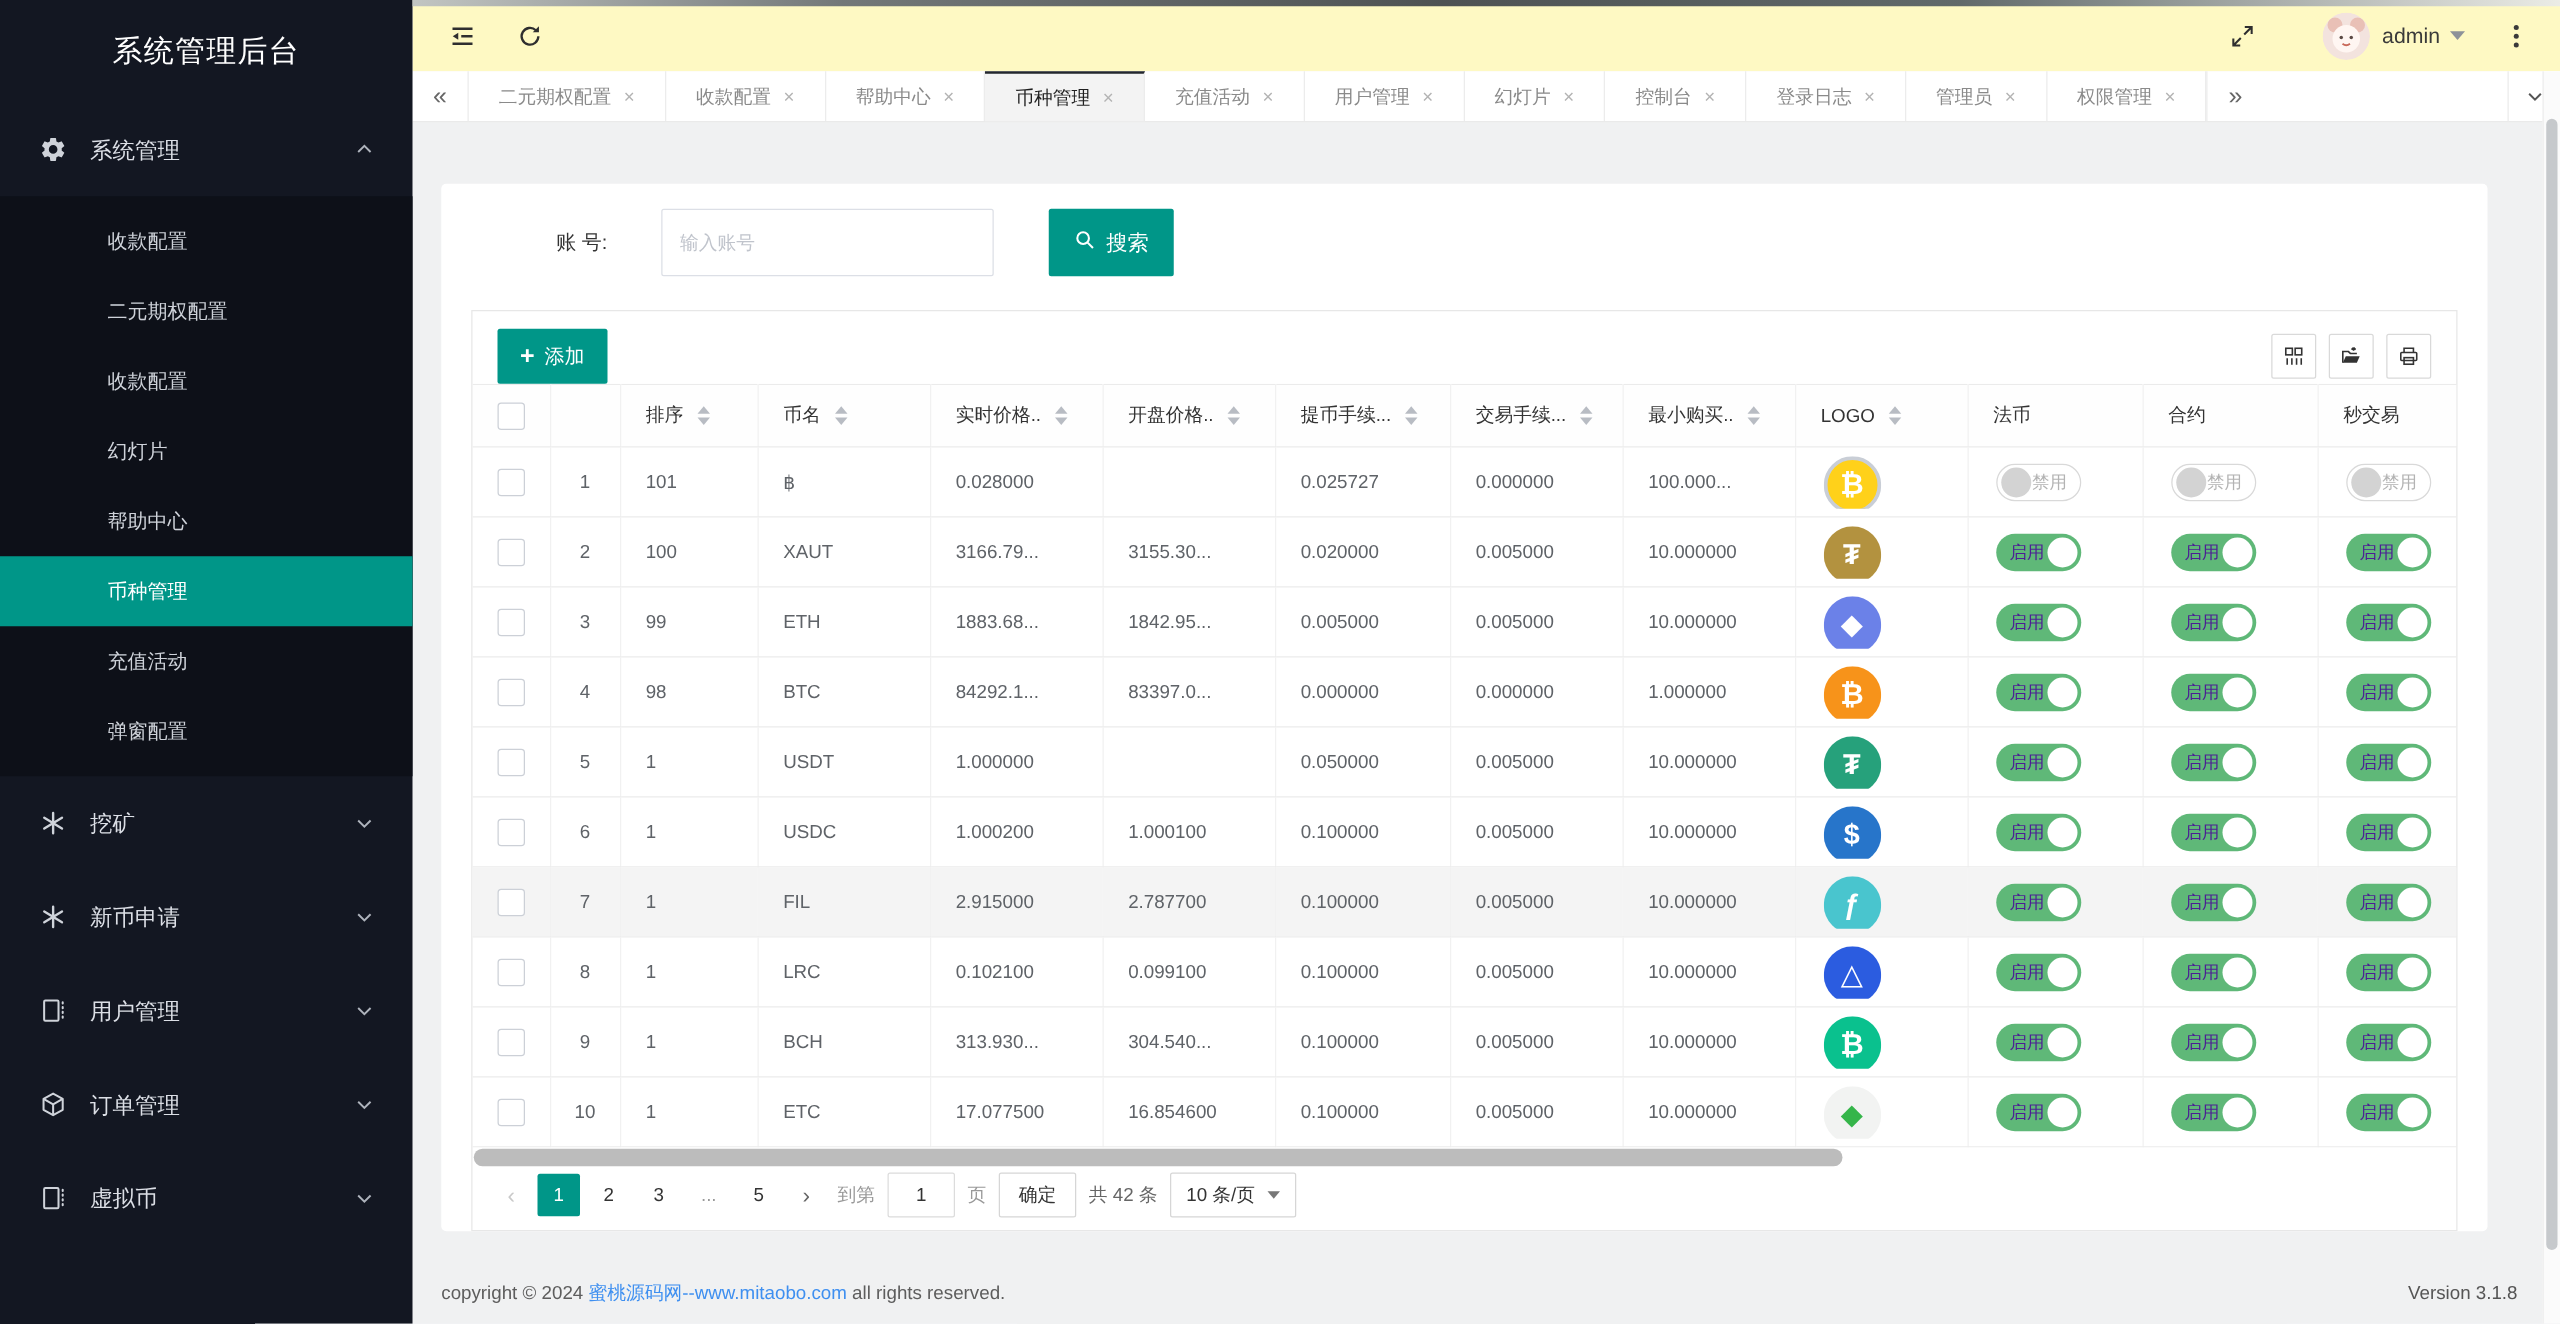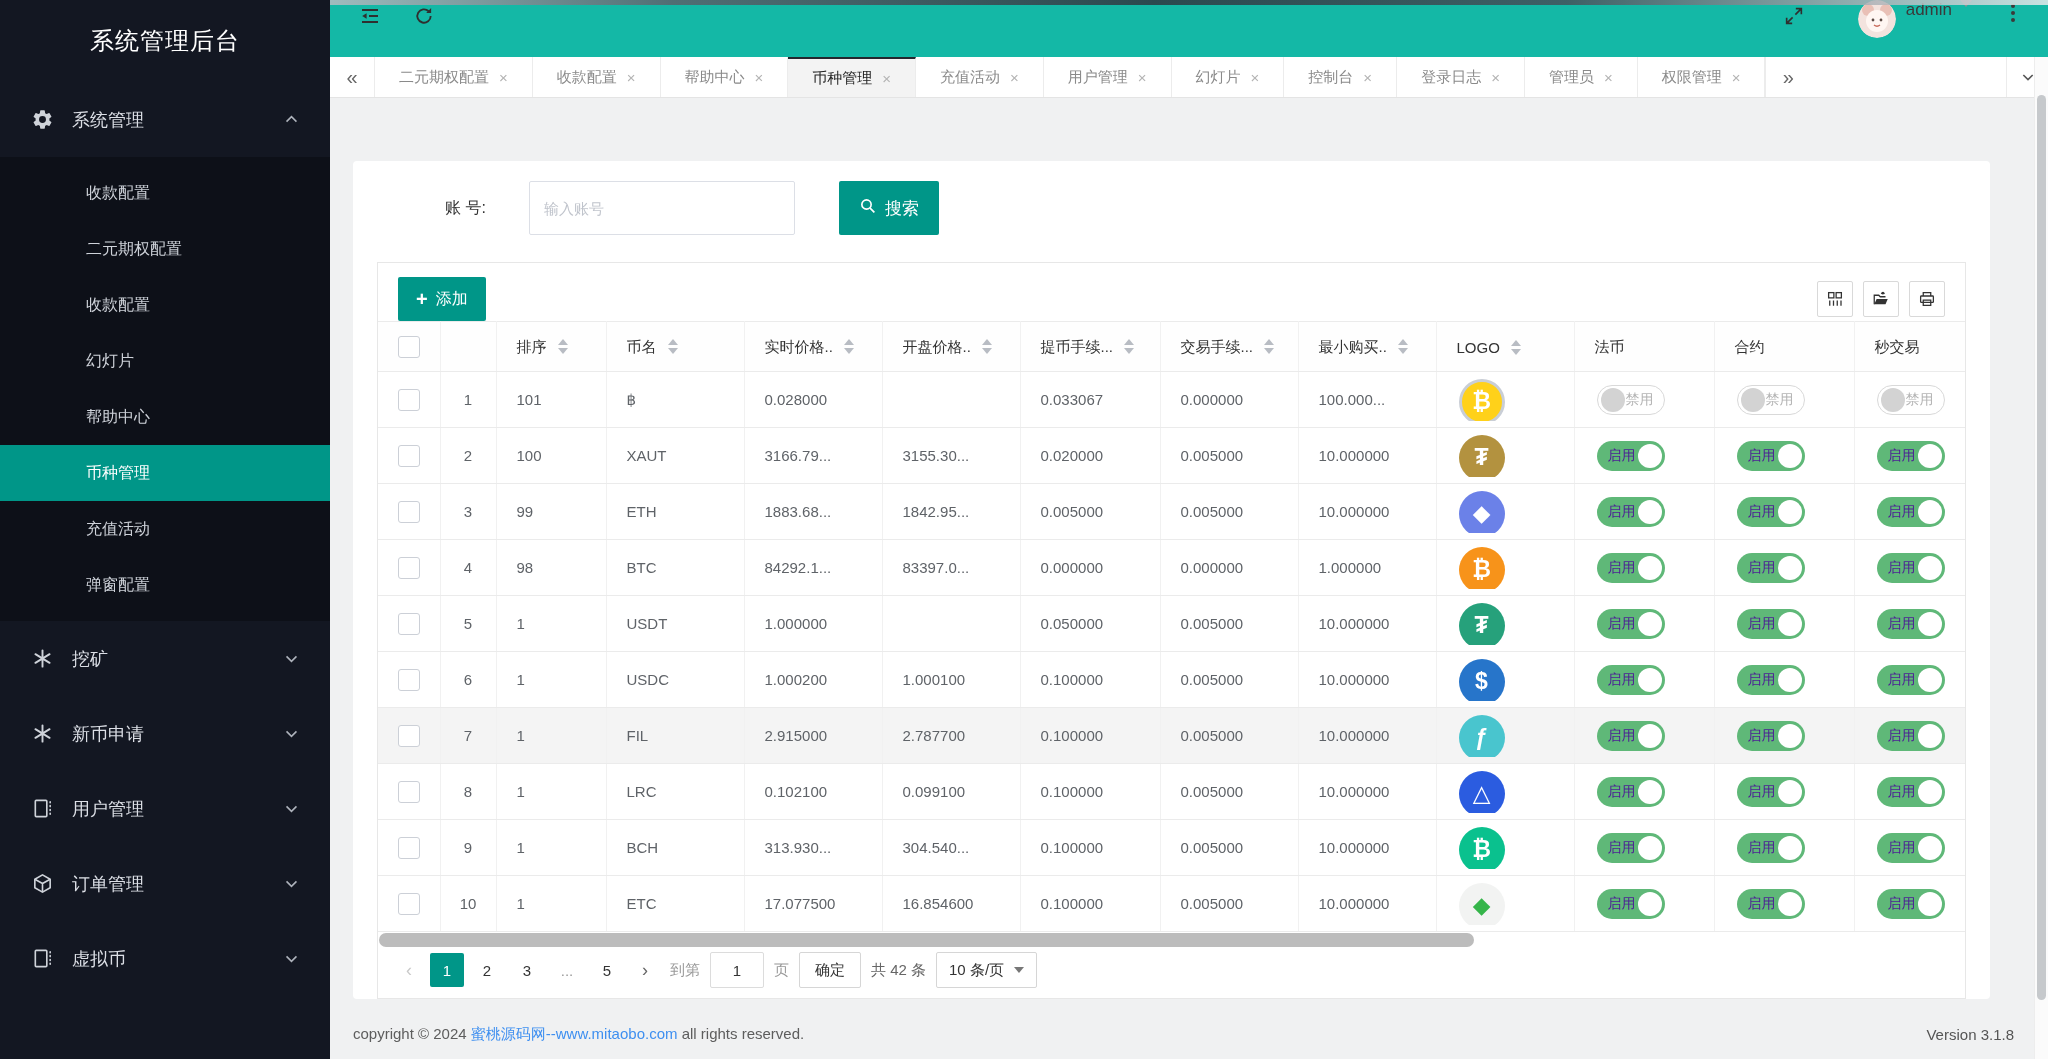--- a/index.html
+++ b/index.html
@@ -14,21 +14,21 @@
   .s-icon svg { display:block; }
   .sb-item .chev { margin-left:auto; color:#aeb3bc; display:inline-flex; }
   .submenu { background:#0d1018; padding:8px 0; }
   .sb-sub { height:56px; display:flex; align-items:center; padding-left:86px; font-size:16px; color:#ced2d9; cursor:pointer; }
   .sb-sub.active { background:#009688; color:#ffffff; }
 
   
   .main { position:absolute; left:330px; top:0; width:1718px; height:1059px; display:flex; flex-direction:column; }
   .topstrip { position:absolute; top:0; left:0; right:0; height:5px; z-index:9;
     background:linear-gradient(90deg,#b7bcc2 0%,#5a616b 20%,#2f353f 48%,#45505a 72%,#e8eaec 100%); opacity:.85; }
-  .hd { height:57px; background:#14b8a6; display:flex; align-items:flex-start; padding:0 22px 0 24px; }
+  .hd { height:57px; background:#fef9c3; display:flex; align-items:center; padding:0 22px 0 24px; }
   .hicon { display:inline-flex; align-items:center; justify-content:center; width:32px; height:32px; color:#2f2f2f; cursor:pointer; }
   .hicon + .hicon { margin-left:22px; }
   .spacer { flex:1; }
   .avatar { width:38px; height:38px; border-radius:50%; overflow:hidden; margin-left:48px; cursor:pointer; flex:none; }
   .uname { margin-left:10px; font-size:17px; color:#3a3a3a; cursor:pointer; }
   .caret { display:inline-block; margin-left:8px; width:0; height:0; border-left:6px solid transparent; border-right:6px solid transparent; border-top:7px solid #8d9299; }
   .dots { margin-left:28px; width:26px; height:26px; position:relative; cursor:pointer; display:inline-flex; align-items:center; justify-content:center; }
   .dots i { width:4px; height:4px; background:#3a3a3a; border-radius:50%; box-shadow:0 -7px 0 #3a3a3a, 0 7px 0 #3a3a3a; }
 
   
@@ -36,21 +36,21 @@
   .tnav { width:45px; display:flex; align-items:center; justify-content:center; font-size:20px; color:#666; border-right:1px solid #ececec; cursor:pointer; }
   .tnav.right { border-left:1px solid #ececec; border-right:none; }
   .tnav.tdrop { width:42px; margin-left:auto; border-left:1px solid #ececec; border-right:none; color:#555; }
   .tabs { display:flex; align-items:stretch; }
   .tab { display:flex; align-items:center; padding:0 24px; font-size:15px; color:#8a8a8a; border-right:1px solid #ececec; cursor:pointer; white-space:nowrap; }
   .tab .x { margin-left:10px; color:#b3b3b3; font-size:15px; line-height:1; }
   .tab.active { background:#f3f3f3; color:#1f1f1f; border-top:2px solid #23272e; }
 
   
   .content { flex:1; background:#f0f1f2; position:relative; overflow:hidden; }
-  .card { position:absolute; left:23px; top:49px; width:1637px; height:838px; background:#fff; border-radius:4px; padding:20px 24px 0; overflow:hidden;margin-top:14px; }
+  .card { position:absolute; left:23px; top:49px; width:1637px; height:838px; background:#fff; border-radius:4px; padding:20px 24px 0; overflow:hidden; }
 
   .srow { display:flex; align-items:center; height:54px; margin-left:68px; }
   .srow label { font-size:16px; color:#333; width:70px; }
   .acct-input { width:266px; height:54px; border:1px solid #dcdfe6; border-radius:2px; padding:0 14px; font-size:15px; color:#333; margin-left:14px; outline:none; font-family:inherit; }
   .acct-input::placeholder { color:#c0c4cc; }
   .btn-search { margin-left:44px; width:100px; height:54px; background:#009688; border:none; border-radius:2px; color:#fff; font-size:17px; display:flex; align-items:center; justify-content:center; gap:8px; cursor:pointer; font-family:inherit; }
 
   .panel { margin-top:27px; border:1px solid #e7e7e7; }
   .ptool { display:flex; align-items:center; padding:14px 20px 0; height:58px; }
   .btn-add { height:44px; padding:0 18px; background:#009688; color:#fff; border:none; border-radius:2px; font-size:16px; display:flex; align-items:center; gap:8px; cursor:pointer; font-family:inherit; }
@@ -459,21 +459,21 @@
                 </tr>
             </thead>
             <tbody id="tbody-mount">
                 <tr>
     <td class="c-c"><span class="cb"></span></td>
     <td class="c-c">1</td>
     <td>101</td>
     <td>฿</td>
     <td>0.028000</td>
     <td></td>
-    <td>0.033067</td>
+    <td>0.025727</td>
     <td>0.000000</td>
     <td>100.000...</td>
     <td class="c-logo"><span class="coin"><b style="background: rgb(255, 209, 26); color: rgb(255, 255, 255); border: 3px solid rgb(201, 206, 214); line-height: 38px;">₿</b></span></td>
     <td class="c-t"><span class="sw off">
                       <i></i>
                       <em>禁用</em>
                     </span></td>
     <td class="c-t"><span class="sw off">
                       <i></i>
                       <em>禁用</em>

